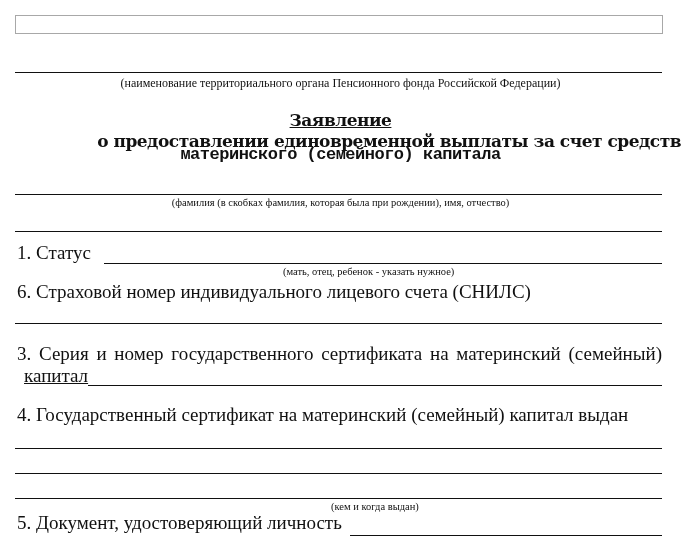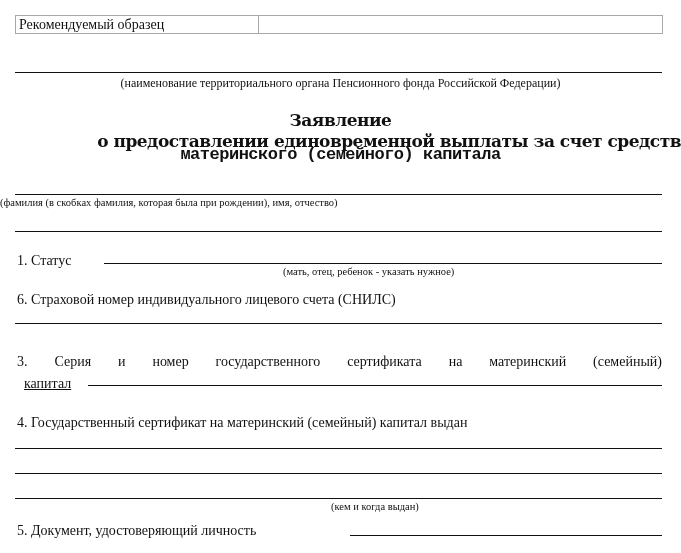--- a/index.html
+++ b/index.html
@@ -10,40 +10,39 @@
   .abs { position: absolute; }
   .hdr-table {
     position: absolute; left: 15px; top: 15px; width: 648px; height: 19px;
     border: 1px solid #a8a8a8; box-sizing: border-box; display: flex;
     font-size: 14px; line-height: 17px;
   }
   .hdr-left { width: 243px; border-right: 1px solid #a8a8a8; padding-left: 3px; box-sizing: border-box; white-space: nowrap; }
   .hdr-right { flex: 1; text-align: right; padding-right: 2px; white-space: nowrap; }
   .line { position: absolute; height: 0; border-top: 1px solid #111; }
   .caption-lg { font-size: 12px; text-align: center; white-space: nowrap; }
-  .caption-sm { font-size: 10.5px; white-space: nowrap; }
+  .caption-sm { font-size: 10.5px; text-align: center; white-space: nowrap; }
   .title {
     position: absolute; left: 0; width: 681px; text-align: center;
     font-weight: bold; font-size: 17px; line-height: 21px;
     font-family: "DejaVu Serif", "Liberation Serif", serif; letter-spacing: -0.5px;
   }
-  .item { font-size: 14px; white-space: nowrap; line-height: 20px; margin-top: 8px; }
+  .item { font-size: 19px; white-space: nowrap; line-height: 20px; }
   .justified { text-align: justify; text-align-last: justify; }
 </style>
 </head>
 <body>
 
 <div class="hdr-table">
-  <div class="hdr-left">Рекомендуемый образец</div>
 </div>
 
 <div class="line" style="left:15px; top:72px; width:647px;"></div>
 <div class="abs caption-lg" style="left:0; top:74px; width:681px; line-height:18px;">(наименование территориального органа Пенсионного фонда Российской Федерации)</div>
 
-<div class="title" style="top:110px;">Заявление</div>
+<div class="title" style="top:110px;text-decoration:underline;">Заявление</div>
 <div class="title" style="top:131px;text-align:right;">о предоставлении единовременной выплаты за счет средств</div>
 <div class="title" style="top:144px;font-family:Liberation Mono, monospace;">материнского (семейного) капитала</div>
 
 <div class="line" style="left:15px; top:194px; width:647px;"></div>
 <div class="abs caption-sm" style="left:0; top:196px; width:681px; line-height:14px;">(фамилия (в скобках фамилия, которая была при рождении), имя, отчество)</div>
 <div class="line" style="left:15px; top:231px; width:647px;"></div>
 
 <div class="abs item" style="left:17px; top:243px;">1. Статус</div>
 <div class="line" style="left:104px; top:263px; width:558px;"></div>
 <div class="abs caption-sm" style="left:283px; top:265px; line-height:13px;font-family:Liberation Serif, serif;">(мать, отец, ребенок - указать нужное)</div>

